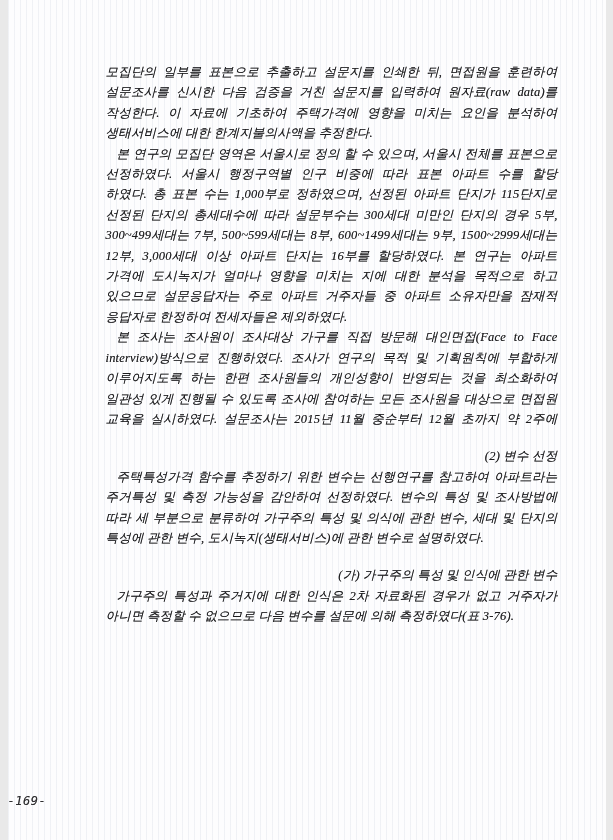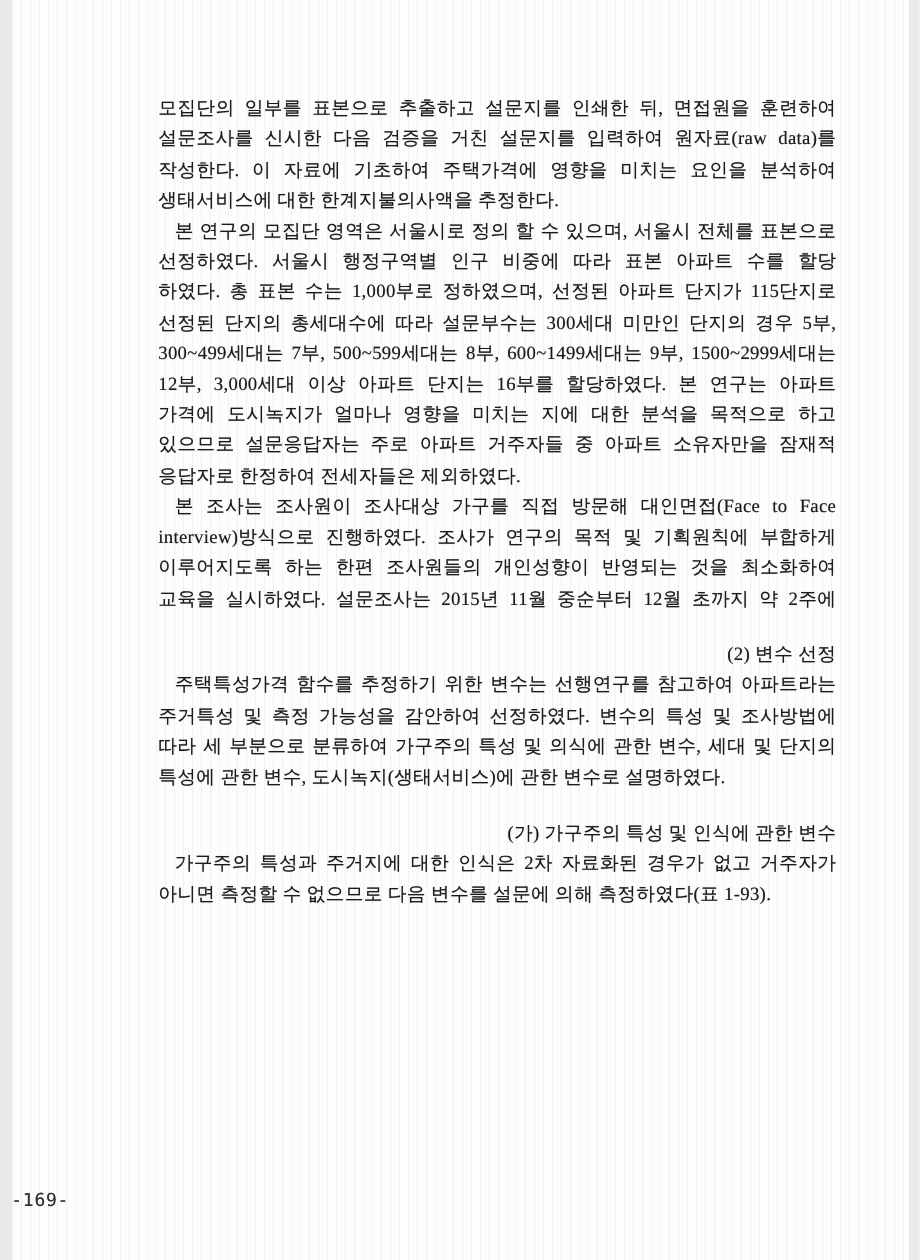--- a/index.html
+++ b/index.html
@@ -13,20 +13,21 @@
     height: 840px;
     margin: 0 auto;
     overflow: hidden;
     background:
       repeating-linear-gradient(90deg,
         rgba(229,232,239,0.55) 0px, rgba(229,232,239,0.55) 1px,
         rgba(255,255,255,0) 1px, rgba(255,255,255,0) 6px),
       #fdfdfe;
     font-family: "Liberation Serif", "DejaVu Serif", serif;
     color: #1b1b1d;
+    font-style: italic;
   }
   .doc-body {
     position: absolute;
     left: 88px;
     top: 62px;
     width: 462px;
     font-size: 12.5px;
     line-height: 20.4px;
     letter-spacing: 0.2px;
     text-shadow: 0 0 0.5px rgba(25,25,28,0.55);
@@ -86,31 +87,32 @@
         <div class="line">300~499세대는 7부, 500~599세대는 8부, 600~1499세대는 9부, 1500~2999세대는</div>
         <div class="line">12부, 3,000세대 이상 아파트 단지는 16부를 할당하였다. 본 연구는 아파트</div>
         <div class="line">가격에 도시녹지가 얼마나 영향을 미치는 지에 대한 분석을 목적으로 하고</div>
         <div class="line">있으므로 설문응답자는 주로 아파트 거주자들 중 아파트 소유자만을 잠재적</div>
         <div class="line last">응답자로 한정하여 전세자들은 제외하였다.</div>
       </div>
       <div class="block paragraph">
         <div class="line first-indent">본 조사는 조사원이 조사대상 가구를 직접 방문해 대인면접(Face to Face</div>
         <div class="line">interview)방식으로 진행하였다. 조사가 연구의 목적 및 기획원칙에 부합하게</div>
         <div class="line">이루어지도록 하는 한편 조사원들의 개인성향이 반영되는 것을 최소화하여</div>
+        <div class="line">일관성 있게 진행될 수 있도록 조사에 참여하는 모든 조사원을 대상으로 면접원</div>
         <div class="line">교육을 실시하였다. 설문조사는 2015년 11월 중순부터 12월 초까지 약 2주에</div>
       </div>
       <div class="block heading">(2) 변수 선정</div>
       <div class="block paragraph">
         <div class="line first-indent">주택특성가격 함수를 추정하기 위한 변수는 선행연구를 참고하여 아파트라는</div>
         <div class="line">주거특성 및 측정 가능성을 감안하여 선정하였다. 변수의 특성 및 조사방법에</div>
         <div class="line">따라 세 부분으로 분류하여 가구주의 특성 및 의식에 관한 변수, 세대 및 단지의</div>
         <div class="line last">특성에 관한 변수, 도시녹지(생태서비스)에 관한 변수로 설명하였다.</div>
       </div>
       <div class="block heading">(가) 가구주의 특성 및 인식에 관한 변수</div>
       <div class="block paragraph">
         <div class="line first-indent">가구주의 특성과 주거지에 대한 인식은 2차 자료화된 경우가 없고 거주자가</div>
-        <div class="line last">아니면 측정할 수 없으므로 다음 변수를 설문에 의해 측정하였다(표 1-93).</div>
+        <div class="line last">아니면 측정할 수 없으므로 다음 변수를 설문에 의해 측정하였다(표 3-76).</div>
       </div>
     </div>
   <div class="page-footer">
     <span class="page-number">-169-</span>
   </div>
 </div>
 
 </body></html>

